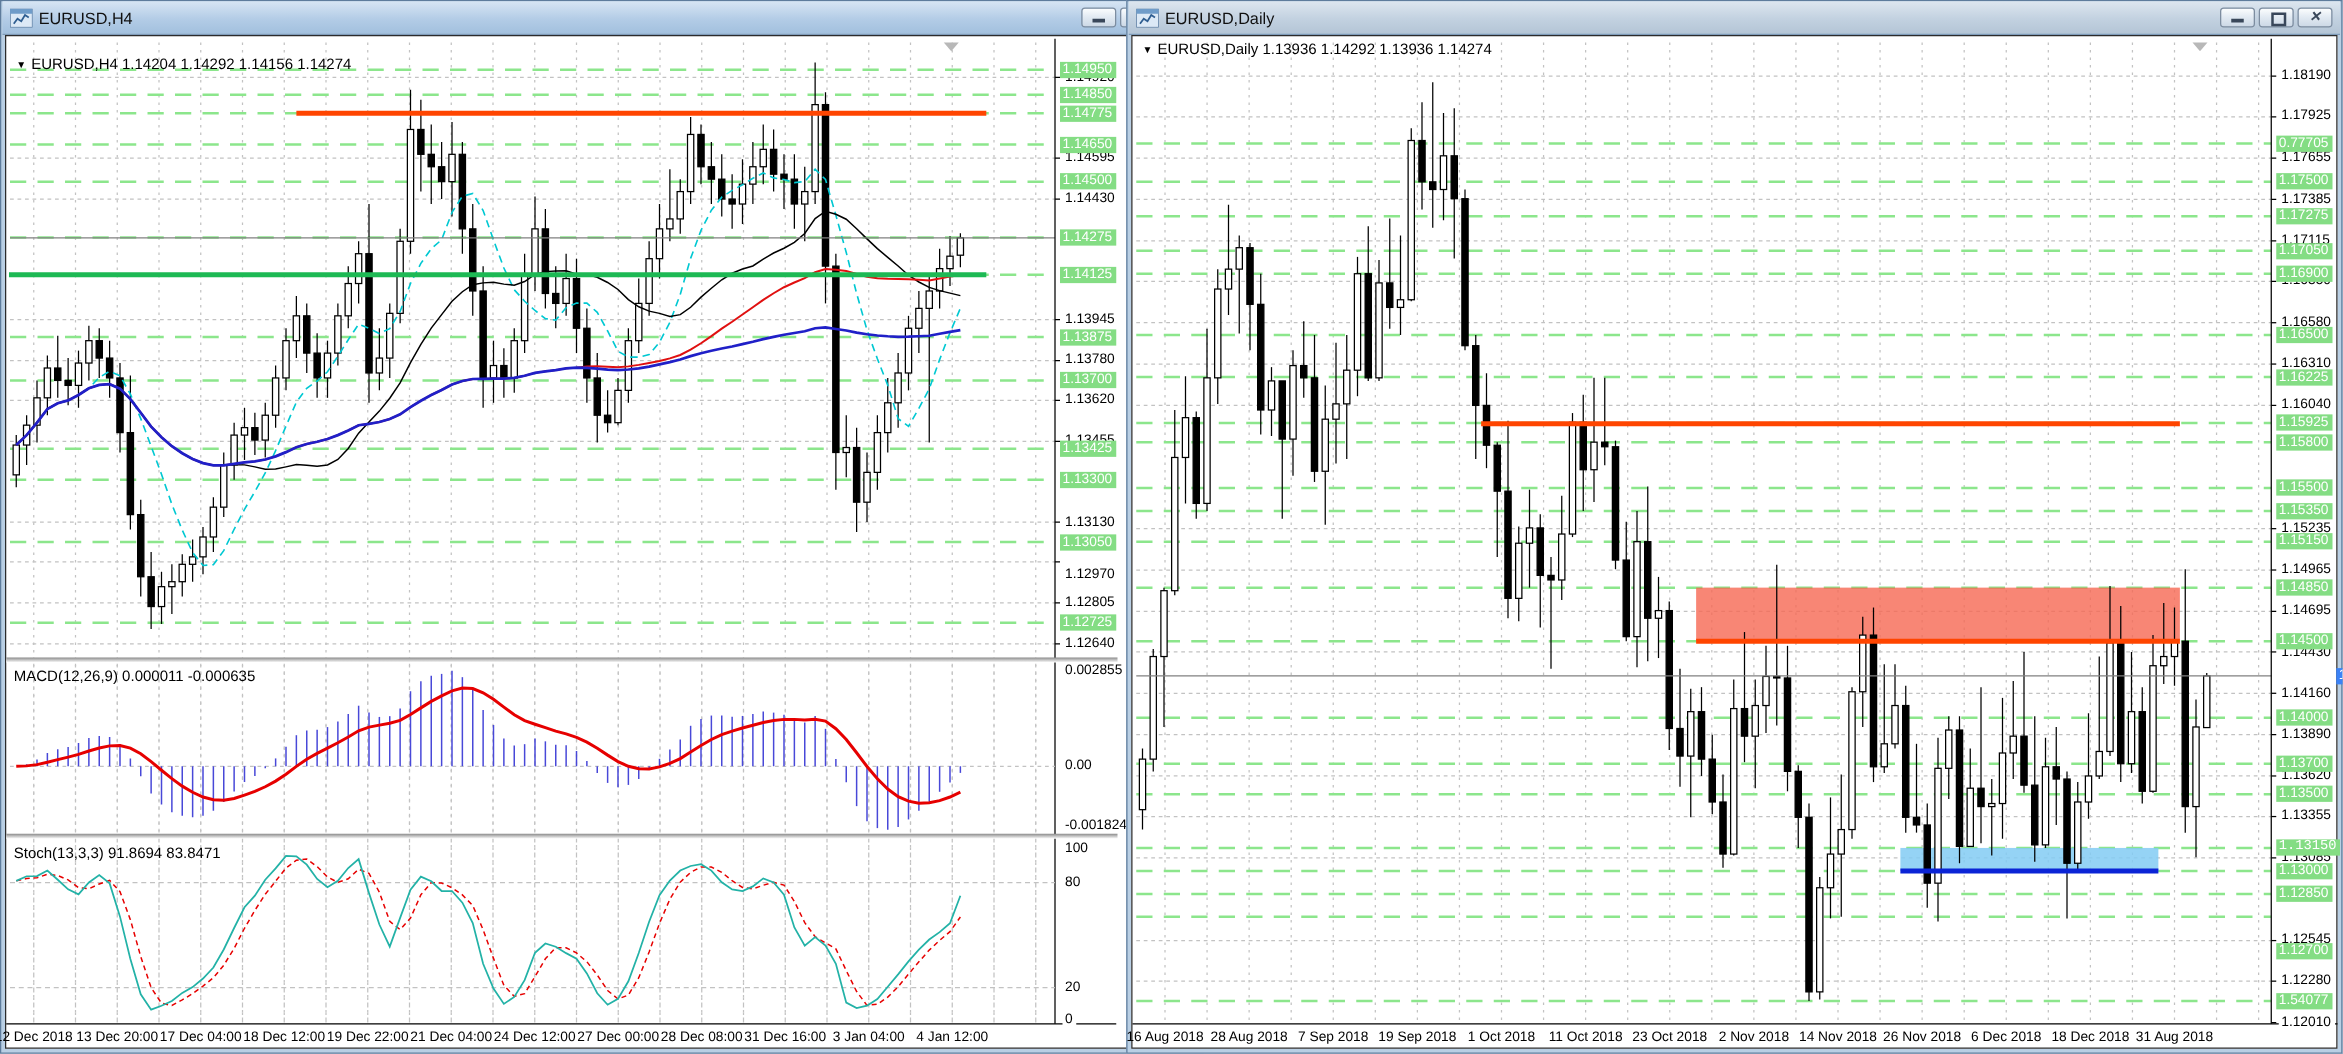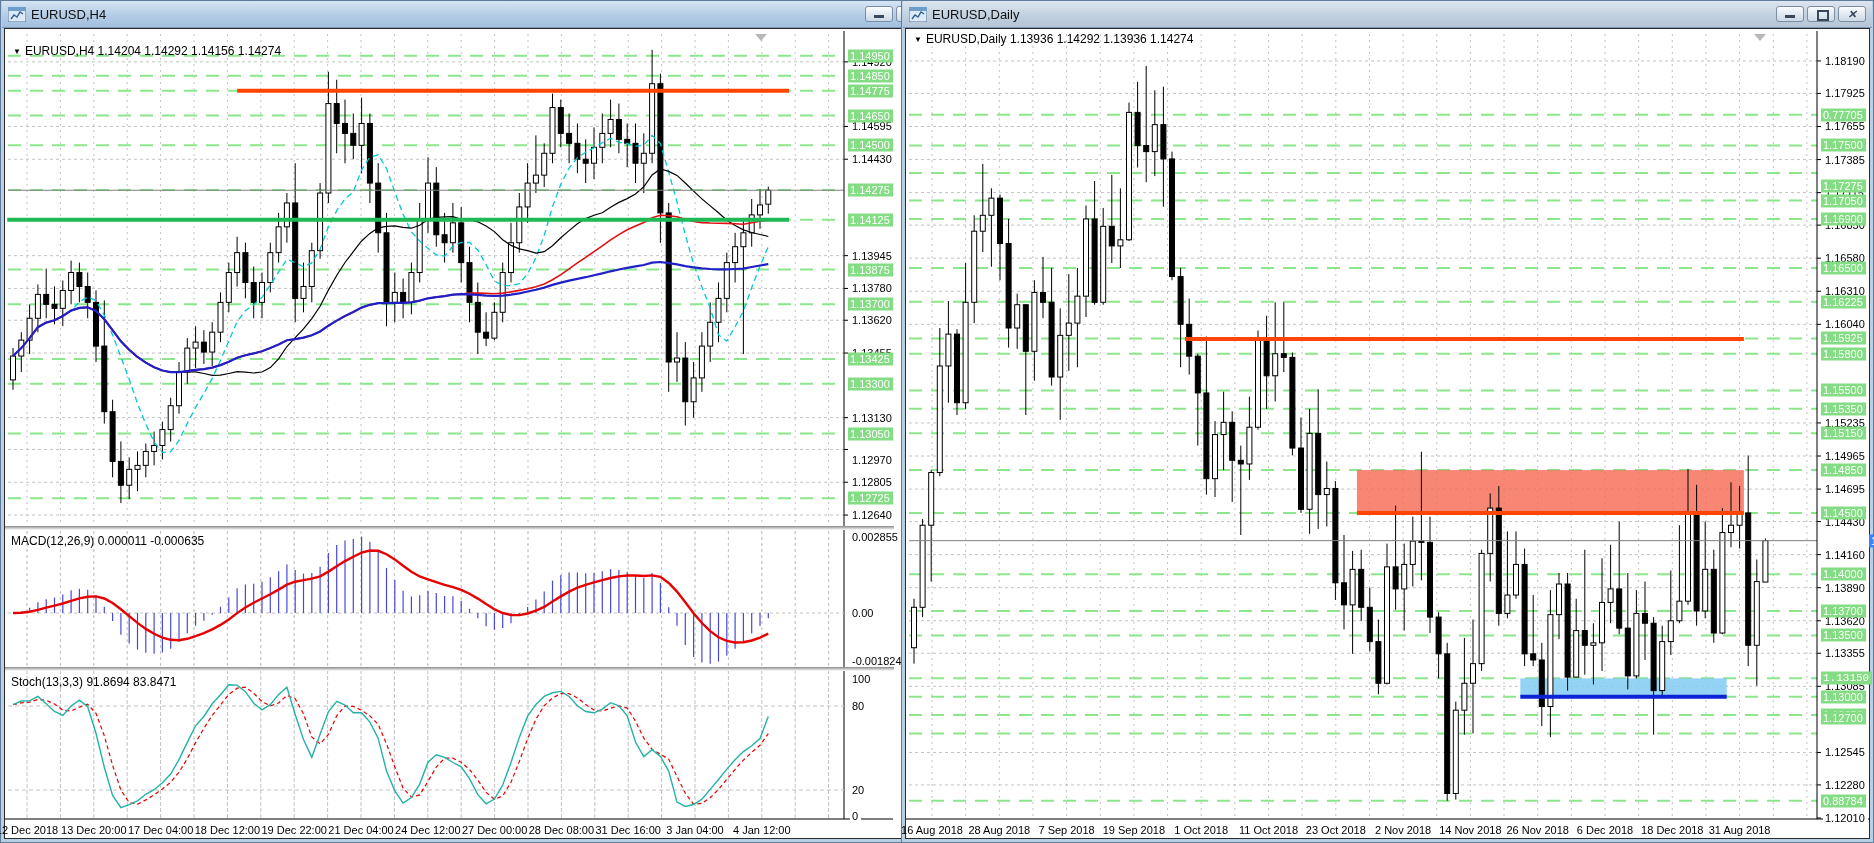--- a/index.html
+++ b/index.html
@@ -904,40 +904,40 @@
         <div class="pricelabel pl-plain" style="left: 921px; top: 553.625px;">1.14160</div>
         <div class="pricelabel pl-plain" style="left: 921px; top: 586.7px; text-align: right;">1.13890</div>
         <div class="pricelabel pl-plain" style="left: 921px; top: 619.775px;">1.13620</div>
         <div class="pricelabel pl-plain" style="left: 921px; top: 652.237px;">1.13355</div>
         <div class="pricelabel pl-plain" style="left: 921px; top: 685.312px;">1.13085</div>
         <div class="pricelabel pl-plain" style="left: 921px; top: 751.462px;">1.12545</div>
         <div class="pricelabel pl-plain" style="left: 921px; top: 783.925px;">1.12280</div>
         <div class="pricelabel pl-plain" style="left: 921px; top: 817px;">1.12010</div>
         <div class="pricelabel pl-level" style="left: 919px; top: 113.85px;">0.77705</div>
         <div class="pricelabel pl-level" style="left: 919px; top: 144.475px;">1.17500</div>
-        <div class="pricelabel pl-level" style="left: 919px; top: 172.037px; margin-top: 13px;">1.17275</div>
+        <div class="pricelabel pl-level" style="left: 919px; top: 172.037px;">1.17275</div>
         <div class="pricelabel pl-level" style="left: 919px; top: 199.6px;">1.17050</div>
         <div class="pricelabel pl-level" style="left: 919px; top: 217.975px;">1.16900</div>
         <div class="pricelabel pl-level" style="left: 919px; top: 266.975px;">1.16500</div>
         <div class="pricelabel pl-level" style="left: 919px; top: 300.662px;">1.16225</div>
         <div class="pricelabel pl-level" style="left: 919px; top: 337.413px;">1.15925</div>
         <div class="pricelabel pl-level" style="left: 919px; top: 352.725px;">1.15800</div>
         <div class="pricelabel pl-level" style="left: 919px; top: 389.475px;">1.15500</div>
         <div class="pricelabel pl-level" style="left: 919px; top: 407.85px;">1.15350</div>
         <div class="pricelabel pl-level" style="left: 919px; top: 432.35px;">1.15150</div>
         <div class="pricelabel pl-level" style="left: 919px; top: 469.1px;">1.14850</div>
         <div class="pricelabel pl-level" style="left: 919px; top: 511.975px;">1.14500</div>
         <div class="pricelabel pl-level" style="left: 919px; top: 573.225px;">1.14000</div>
         <div class="pricelabel pl-level" style="left: 919px; top: 609.975px;">1.13700</div>
         <div class="pricelabel pl-level" style="left: 919px; top: 634.475px;">1.13500</div>
         <div class="pricelabel pl-level" style="left: 919px; top: 677.35px; font-family: Liberation Mono, monospace;">1.13150</div>
         <div class="pricelabel pl-level" style="left: 919px; top: 695.725px;">1.13000</div>
         <div class="pricelabel pl-level" style="left: 919px; top: 714.1px;">1.12850</div>
-        <div class="pricelabel pl-level" style="left: 919px; top: 717px;">1.12700</div>
-        <div class="pricelabel pl-level" style="left: 919px; top: 799.85px;">0.88784</div>
+        <div class="pricelabel pl-level" style="left: 919px; top: 760px;">1.12700</div>
+        <div class="pricelabel pl-level" style="left: 919px; top: 799.85px;">1.54077</div>
         <div class="pricelabel pl-cur" style="left: 919px; top: 539.66px;">1.14274</div>
         <div class="timelabel" style="left: 30px; top: 823px; transform: translate(-50%, 0px);">16 Aug 2018</div>
         <div class="timelabel" style="left: 97.3px; top: 823px; transform: translate(-50%, 0px);">28 Aug 2018</div>
         <div class="timelabel" style="left: 164.6px; top: 823px; transform: translate(-50%, 0px);">7 Sep 2018</div>
         <div class="timelabel" style="left: 231.9px; top: 823px; transform: translate(-50%, 0px);">19 Sep 2018</div>
         <div class="timelabel" style="left: 299.2px; top: 823px; transform: translate(-50%, 0px);">1 Oct 2018</div>
         <div class="timelabel" style="left: 366.5px; top: 823px; transform: translate(-50%, 0px);">11 Oct 2018</div>
         <div class="timelabel" style="left: 433.8px; top: 823px; transform: translate(-50%, 0px);">23 Oct 2018</div>
         <div class="timelabel" style="left: 501.1px; top: 823px; transform: translate(-50%, 0px);">2 Nov 2018</div>
         <div class="timelabel" style="left: 568.4px; top: 823px; transform: translate(-50%, 0px);">14 Nov 2018</div>

